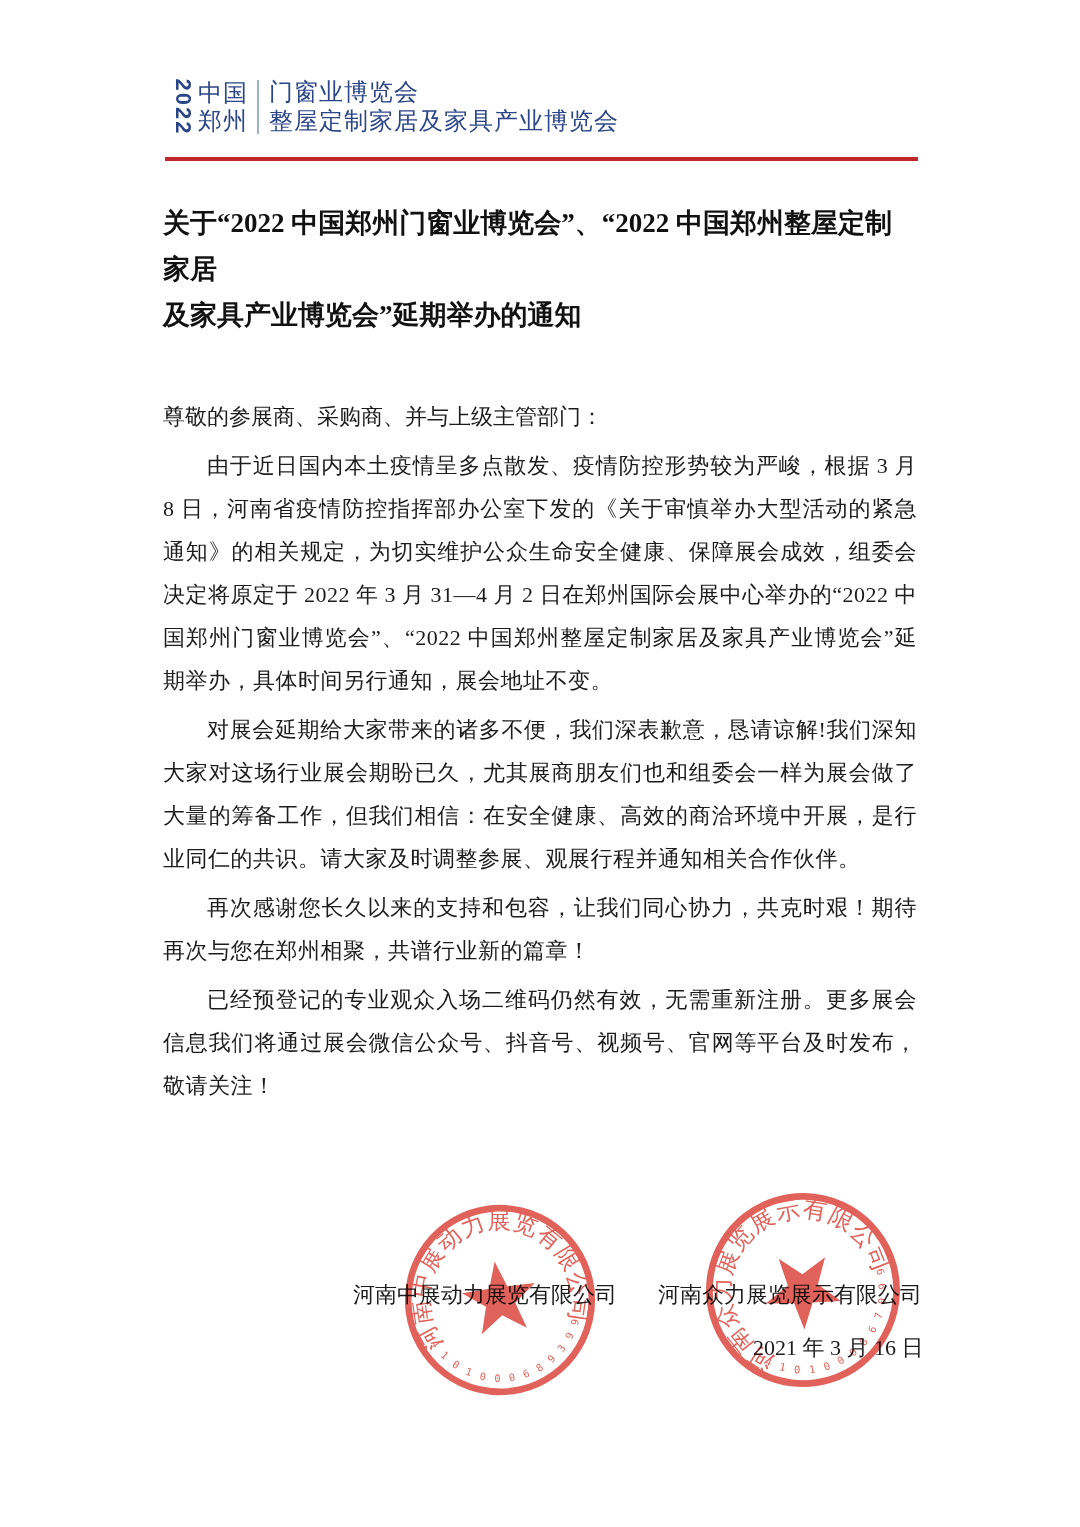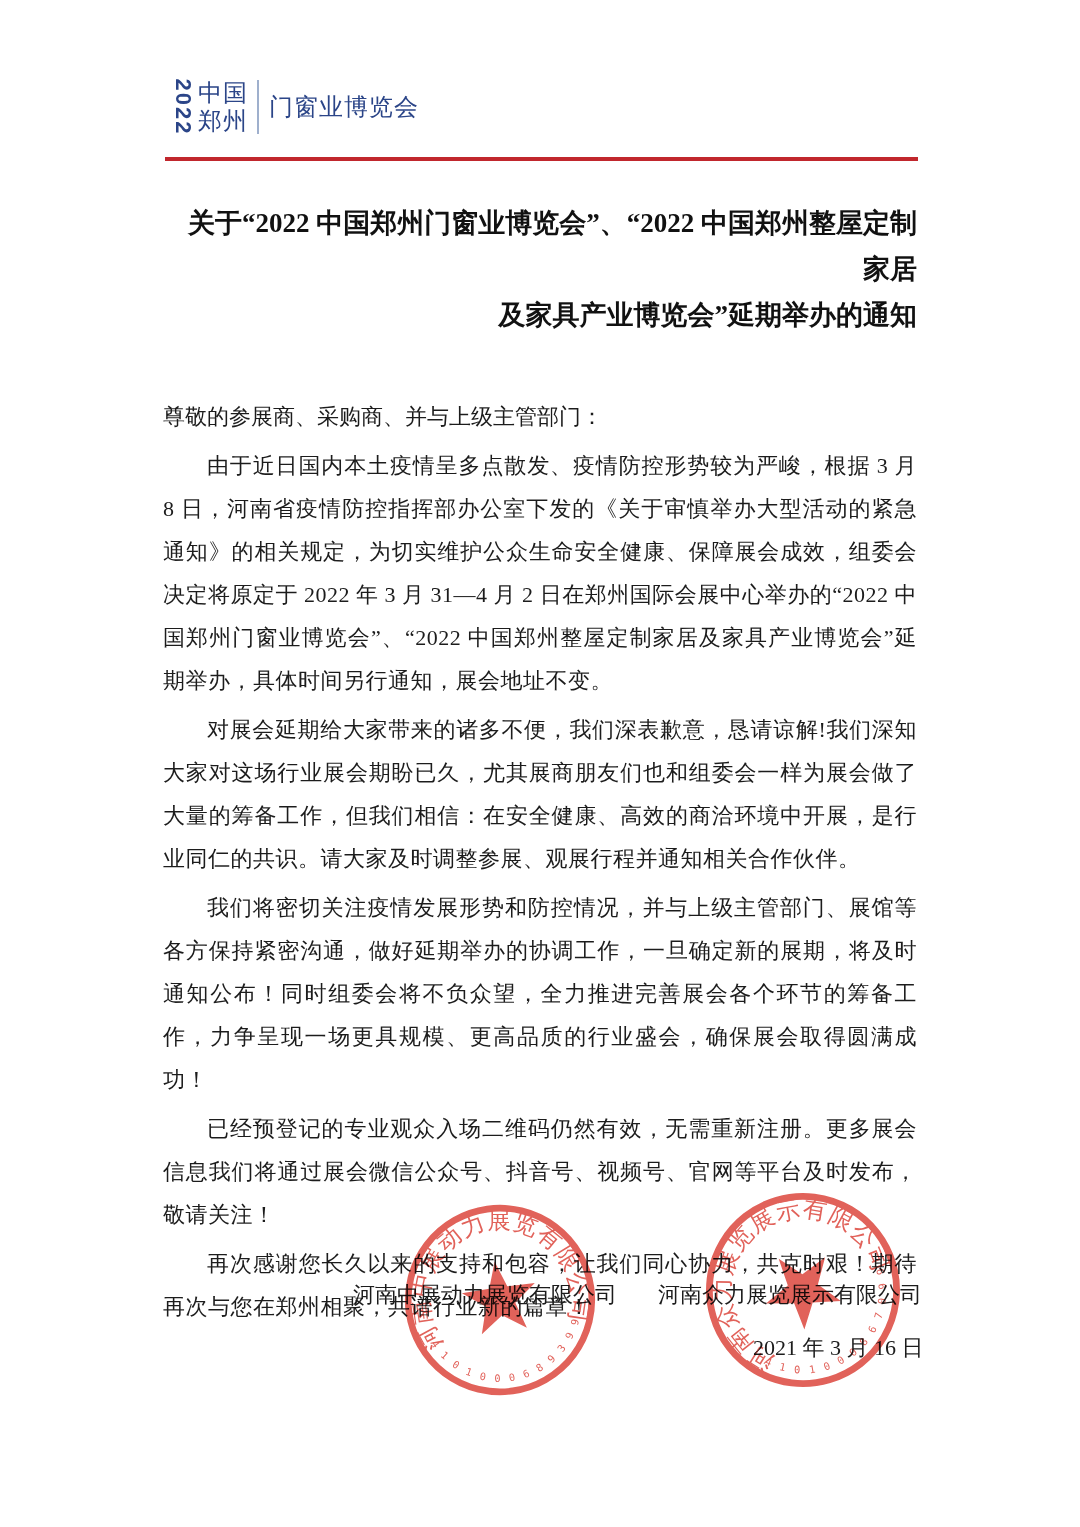--- a/index.html
+++ b/index.html
@@ -17,21 +17,21 @@
     font-family:"Liberation Sans","DejaVu Sans",sans-serif;
     font-weight:bold; font-size:22px; letter-spacing:2px; white-space:nowrap;
   }
   .logo-city { font-weight:normal; font-size:24px; line-height:28px; letter-spacing:1px; }
   .logo-divider { width:2px; height:54px; background:#9fb0cd; margin:0 10px 0 9px; }
   .logo-expo { font-weight:normal; font-size:24px; line-height:29px; letter-spacing:1px; white-space:nowrap; }
   .redline { position:absolute; left:165px; top:157px; width:753px; height:4px; background:#c1272d; }
   
   .content { position:absolute; left:163px; top:200px; width:754px; }
   .title {
-    font-size:27px; font-weight:bold; text-align:right; line-height:46px; color:#111;
+    font-size:27px; font-weight:bold; text-align:left; line-height:46px; color:#111;
   }
   .salutation { margin-top:57px; font-size:22px; line-height:43px; }
   .para {
     font-size:22px; line-height:43px; text-align:justify;
     text-indent:2em; margin-top:6px; letter-spacing:0.5px;
   }
   
   .company { position:absolute; font-size:22px; white-space:nowrap; color:#1c1c1c; }
   .company-left  { left:353px; top:1280px; }
   .company-right { left:658px; top:1280px; }
@@ -53,36 +53,36 @@
     <div class="logo-year">
       <span>2022</span>
     </div>
     <div class="logo-city">
       <div>中国</div>
       <div>郑州</div>
     </div>
     <div class="logo-divider"></div>
     <div class="logo-expo">
       <div>门窗业博览会</div>
+      <div>整屋定制家居及家具产业博览会</div>
     </div>
   </header>
 
   <div class="redline"></div>
 
   <div class="content">
     <h1 class="title">
       <span>关于“2022 中国郑州门窗业博览会”、“2022 中国郑州整屋定制家居</span><br>
       <span>及家具产业博览会”延期举办的通知</span>
     </h1>
     <p class="salutation">尊敬的参展商、采购商、并与上级主管部门：</p>
     <p class="para">由于近日国内本土疫情呈多点散发、疫情防控形势较为严峻，根据 3 月 8 日，河南省疫情防控指挥部办公室下发的《关于审慎举办大型活动的紧急通知》的相关规定，为切实维护公众生命安全健康、保障展会成效，组委会决定将原定于 2022 年 3 月 31—4 月 2 日在郑州国际会展中心举办的“2022 中国郑州门窗业博览会”、“2022 中国郑州整屋定制家居及家具产业博览会”延期举办，具体时间另行通知，展会地址不变。</p>
     <p class="para">对展会延期给大家带来的诸多不便，我们深表歉意，恳请谅解!我们深知大家对这场行业展会期盼已久，尤其展商朋友们也和组委会一样为展会做了大量的筹备工作，但我们相信：在安全健康、高效的商洽环境中开展，是行业同仁的共识。请大家及时调整参展、观展行程并通知相关合作伙伴。</p>
-    <p class="para">我们将密切关注疫情发展形势和防控情况，并与上级主管部门、展馆等各方保持紧密沟通，做好延期举办的协调工作，一旦确定新的展期，将及时通知公布！同时组委会将不负众望，全力推进完善展会各个环节的筹备工作，力争呈现一场更具规模、更高品质的行业盛会，确保展会取得圆满成功！</p>
+    <p class="para">再次感谢您长久以来的支持和包容，让我们同心协力，共克时艰！期待再次与您在郑州相聚，共谱行业新的篇章！</p>
     <p class="para">已经预登记的专业观众入场二维码仍然有效，无需重新注册。更多展会信息我们将通过展会微信公众号、抖音号、视频号、官网等平台及时发布，敬请关注！</p>
-    <p class="para">再次感谢您长久以来的支持和包容，让我们同心协力，共克时艰！期待再次与您在郑州相聚，共谱行业新的篇章！</p>
   </div>
 
   <div class="company company-left">河南中展动力展览有限公司</div>
   <div class="company company-right">河南众力展览展示有限公司</div>
   <div class="sign-date">2021 年 3 月 16 日</div>
 
   <div class="stamp stamp-left">
     <svg viewBox="0 0 200 200">
       <defs>
         <path id="arcNameL" d="M 39.4 135 A 70 70 0 1 1 160.6 135" fill="none"></path>

